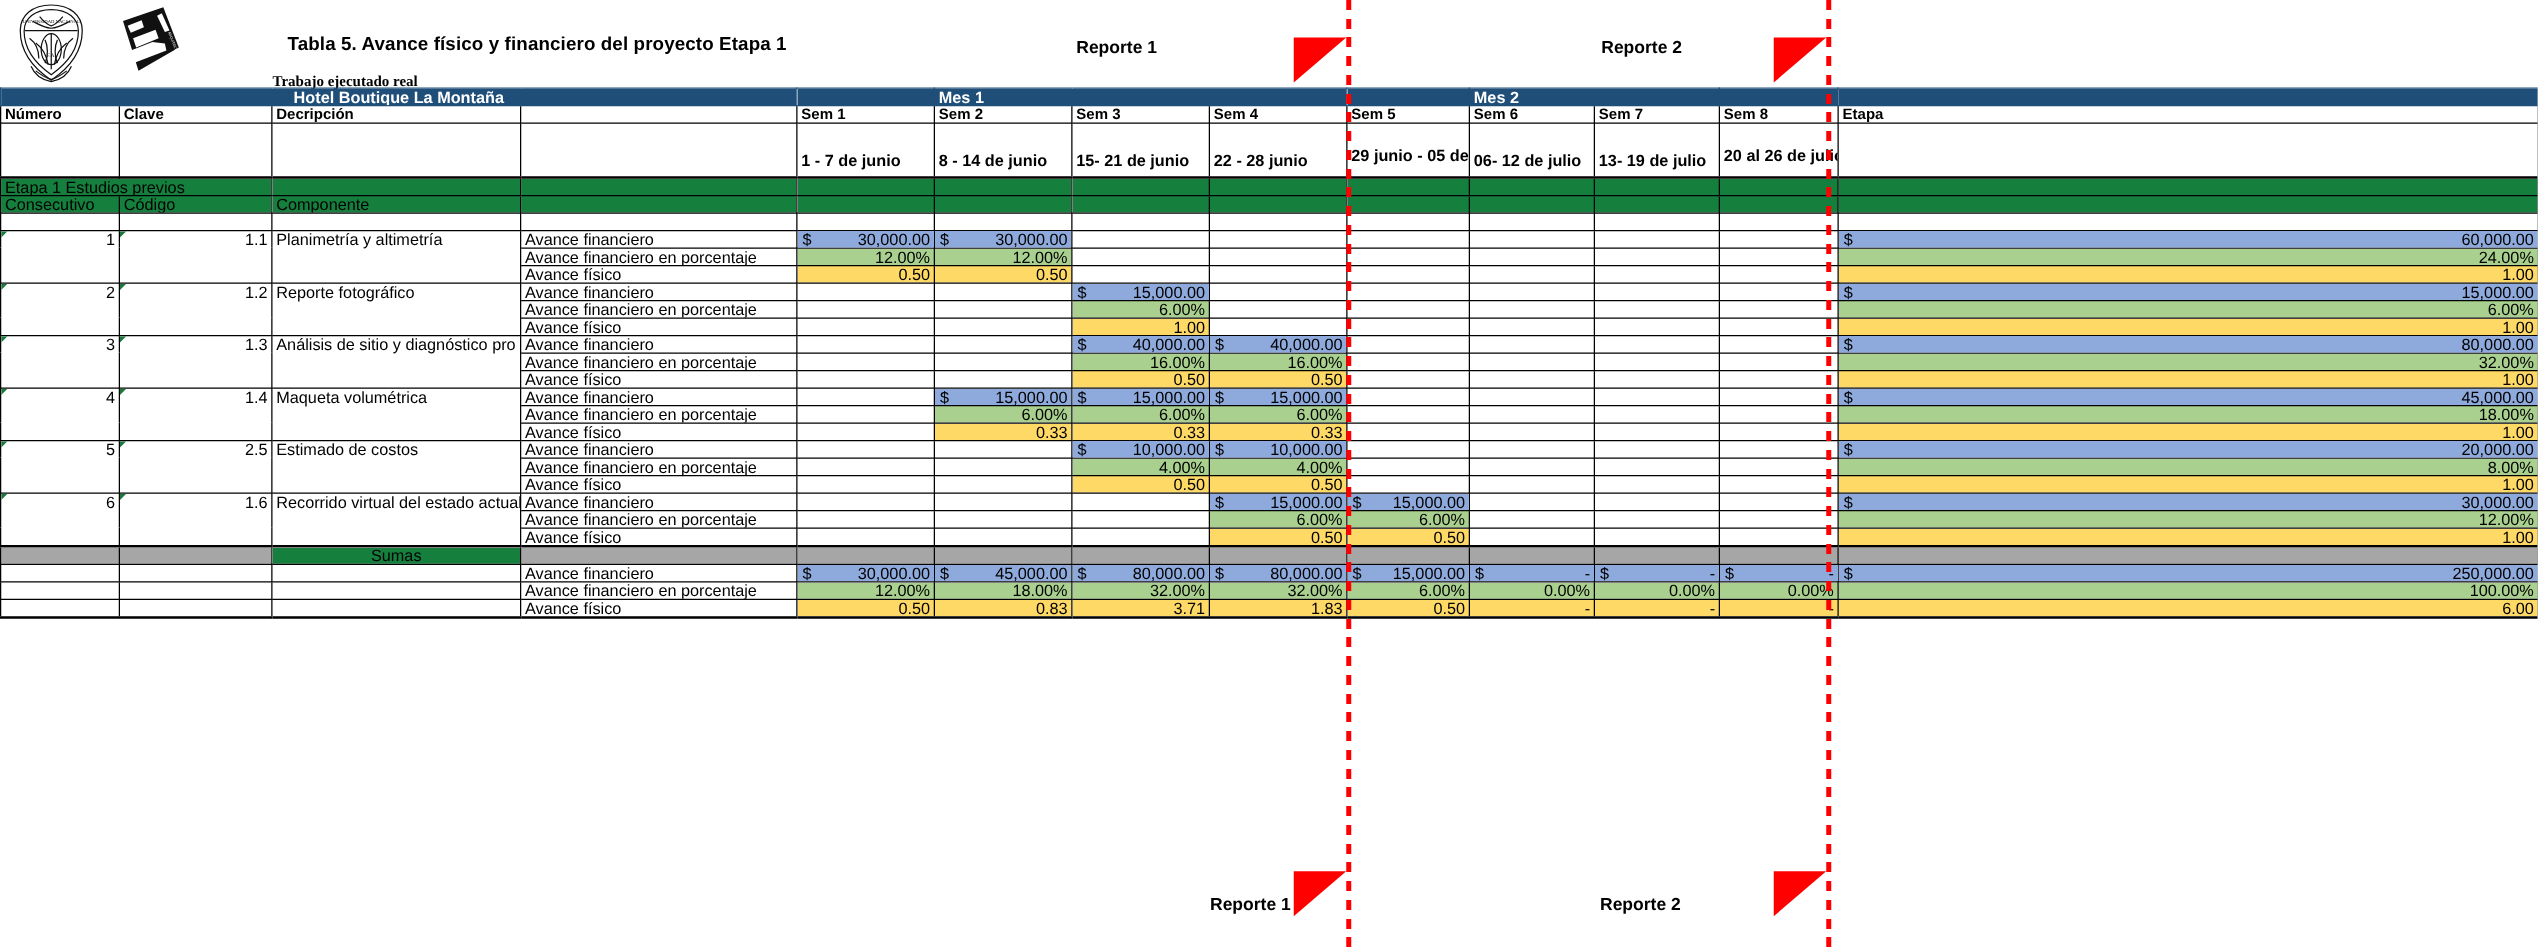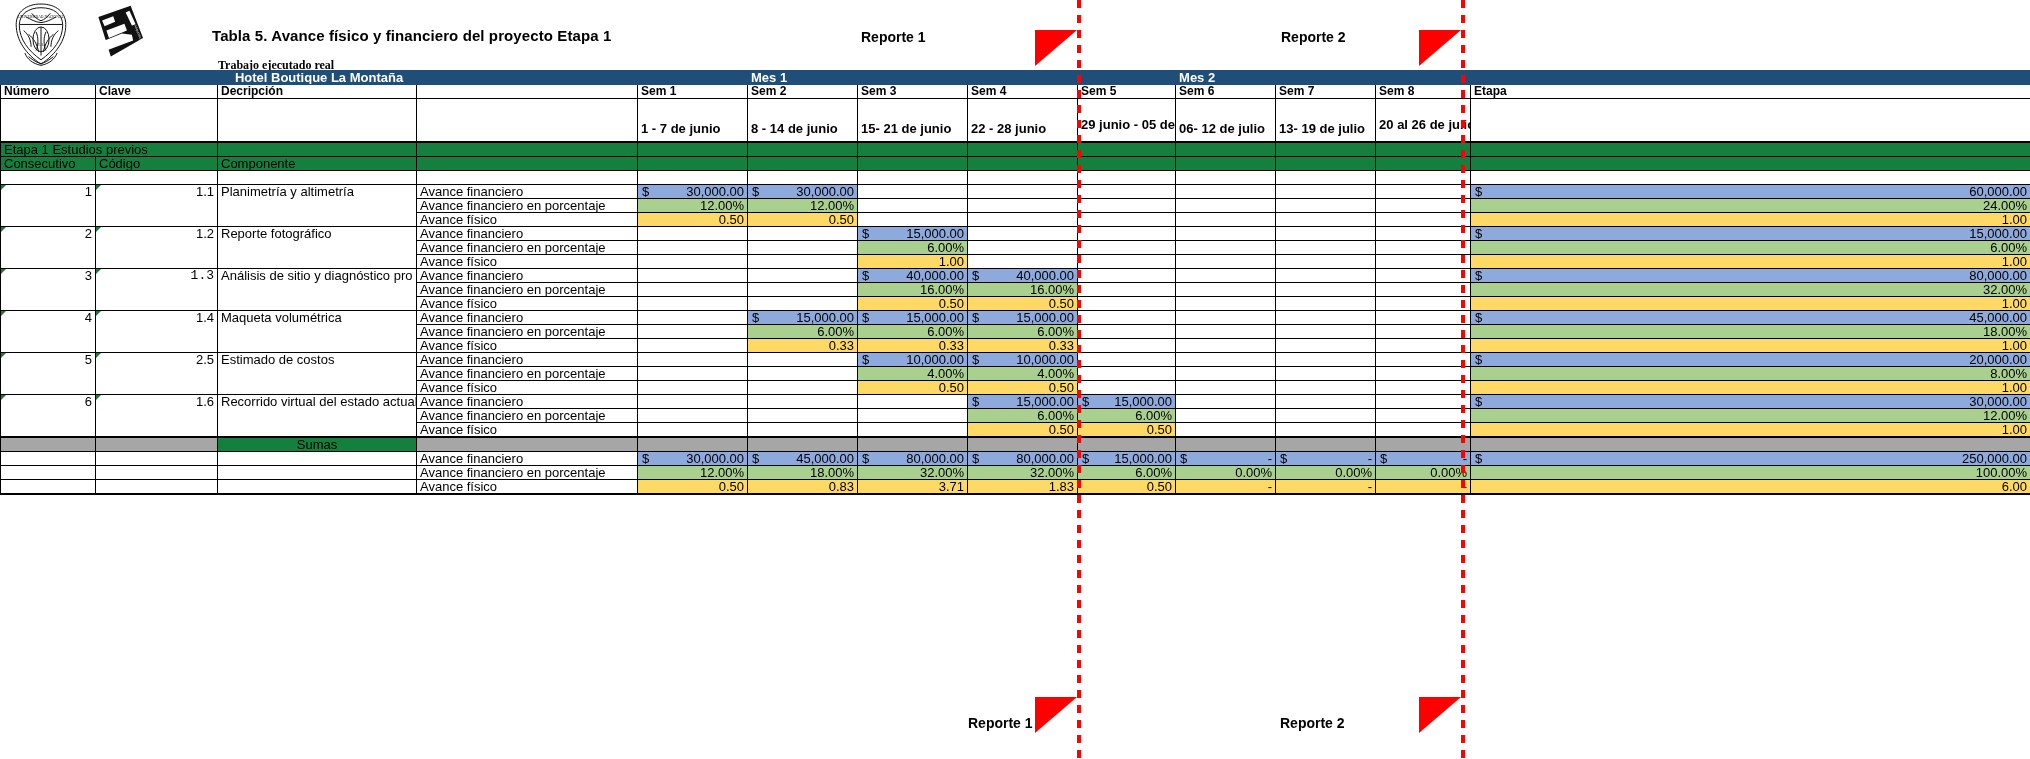--- a/index.html
+++ b/index.html
@@ -13,21 +13,21 @@
     position:relative;
   }
 
   
   #banner { position:relative; height:70px; }
 
   .logo-unam { position:absolute; left:10px; top:2px; width:62px; height:66px; }
   .logo-fa   { position:absolute; left:86px; top:2px; width:62px; height:62px; }
 
   .doc-title {
-    position:absolute; left:212px; top:27px;
+    position:absolute; left:230px; top:27px;
     font-size:15px; font-weight:bold;
     letter-spacing:0.1px; white-space:nowrap;
   }
   .subtitle {
     position:absolute; left:218px; top:58px;
     font-size:12px; font-weight:bold; white-space:nowrap;font-family:Liberation Serif, serif;
   }
   .rep-label-top {
     position:absolute; top:29px;
     font-size:14px; font-weight:bold; white-space:nowrap;
@@ -329,21 +329,21 @@
         <td class="amber num">1.00</td>
         <td class=" num"></td>
         <td class=" num"></td>
         <td class=" num"></td>
         <td class=" num"></td>
         <td class=" num"></td>
         <td class="amber num">1.00</td>
       </tr>
       <tr>
         <td class="num comment" rowspan="3" style="vertical-align: top;">3</td>
-        <td class="num comment" rowspan="3" style="vertical-align: top; font-family: Liberation Mono, monospace;">1.3</td>
+        <td class="num comment" rowspan="3" style="vertical-align: top;">1.3</td>
         <td rowspan="3" class="" style="vertical-align: top;">Análisis de sitio  y diagnóstico pro</td>
         <td class="lbl">Avance financiero</td>
         <td class=" num"></td>
         <td class=" num"></td>
         <td class="blue num money"><span class="cur">$</span>40,000.00</td>
         <td class="blue num money"><span class="cur">$</span>40,000.00</td>
         <td class=" num"></td>
         <td class=" num"></td>
         <td class=" num"></td>
         <td class=" num"></td>

